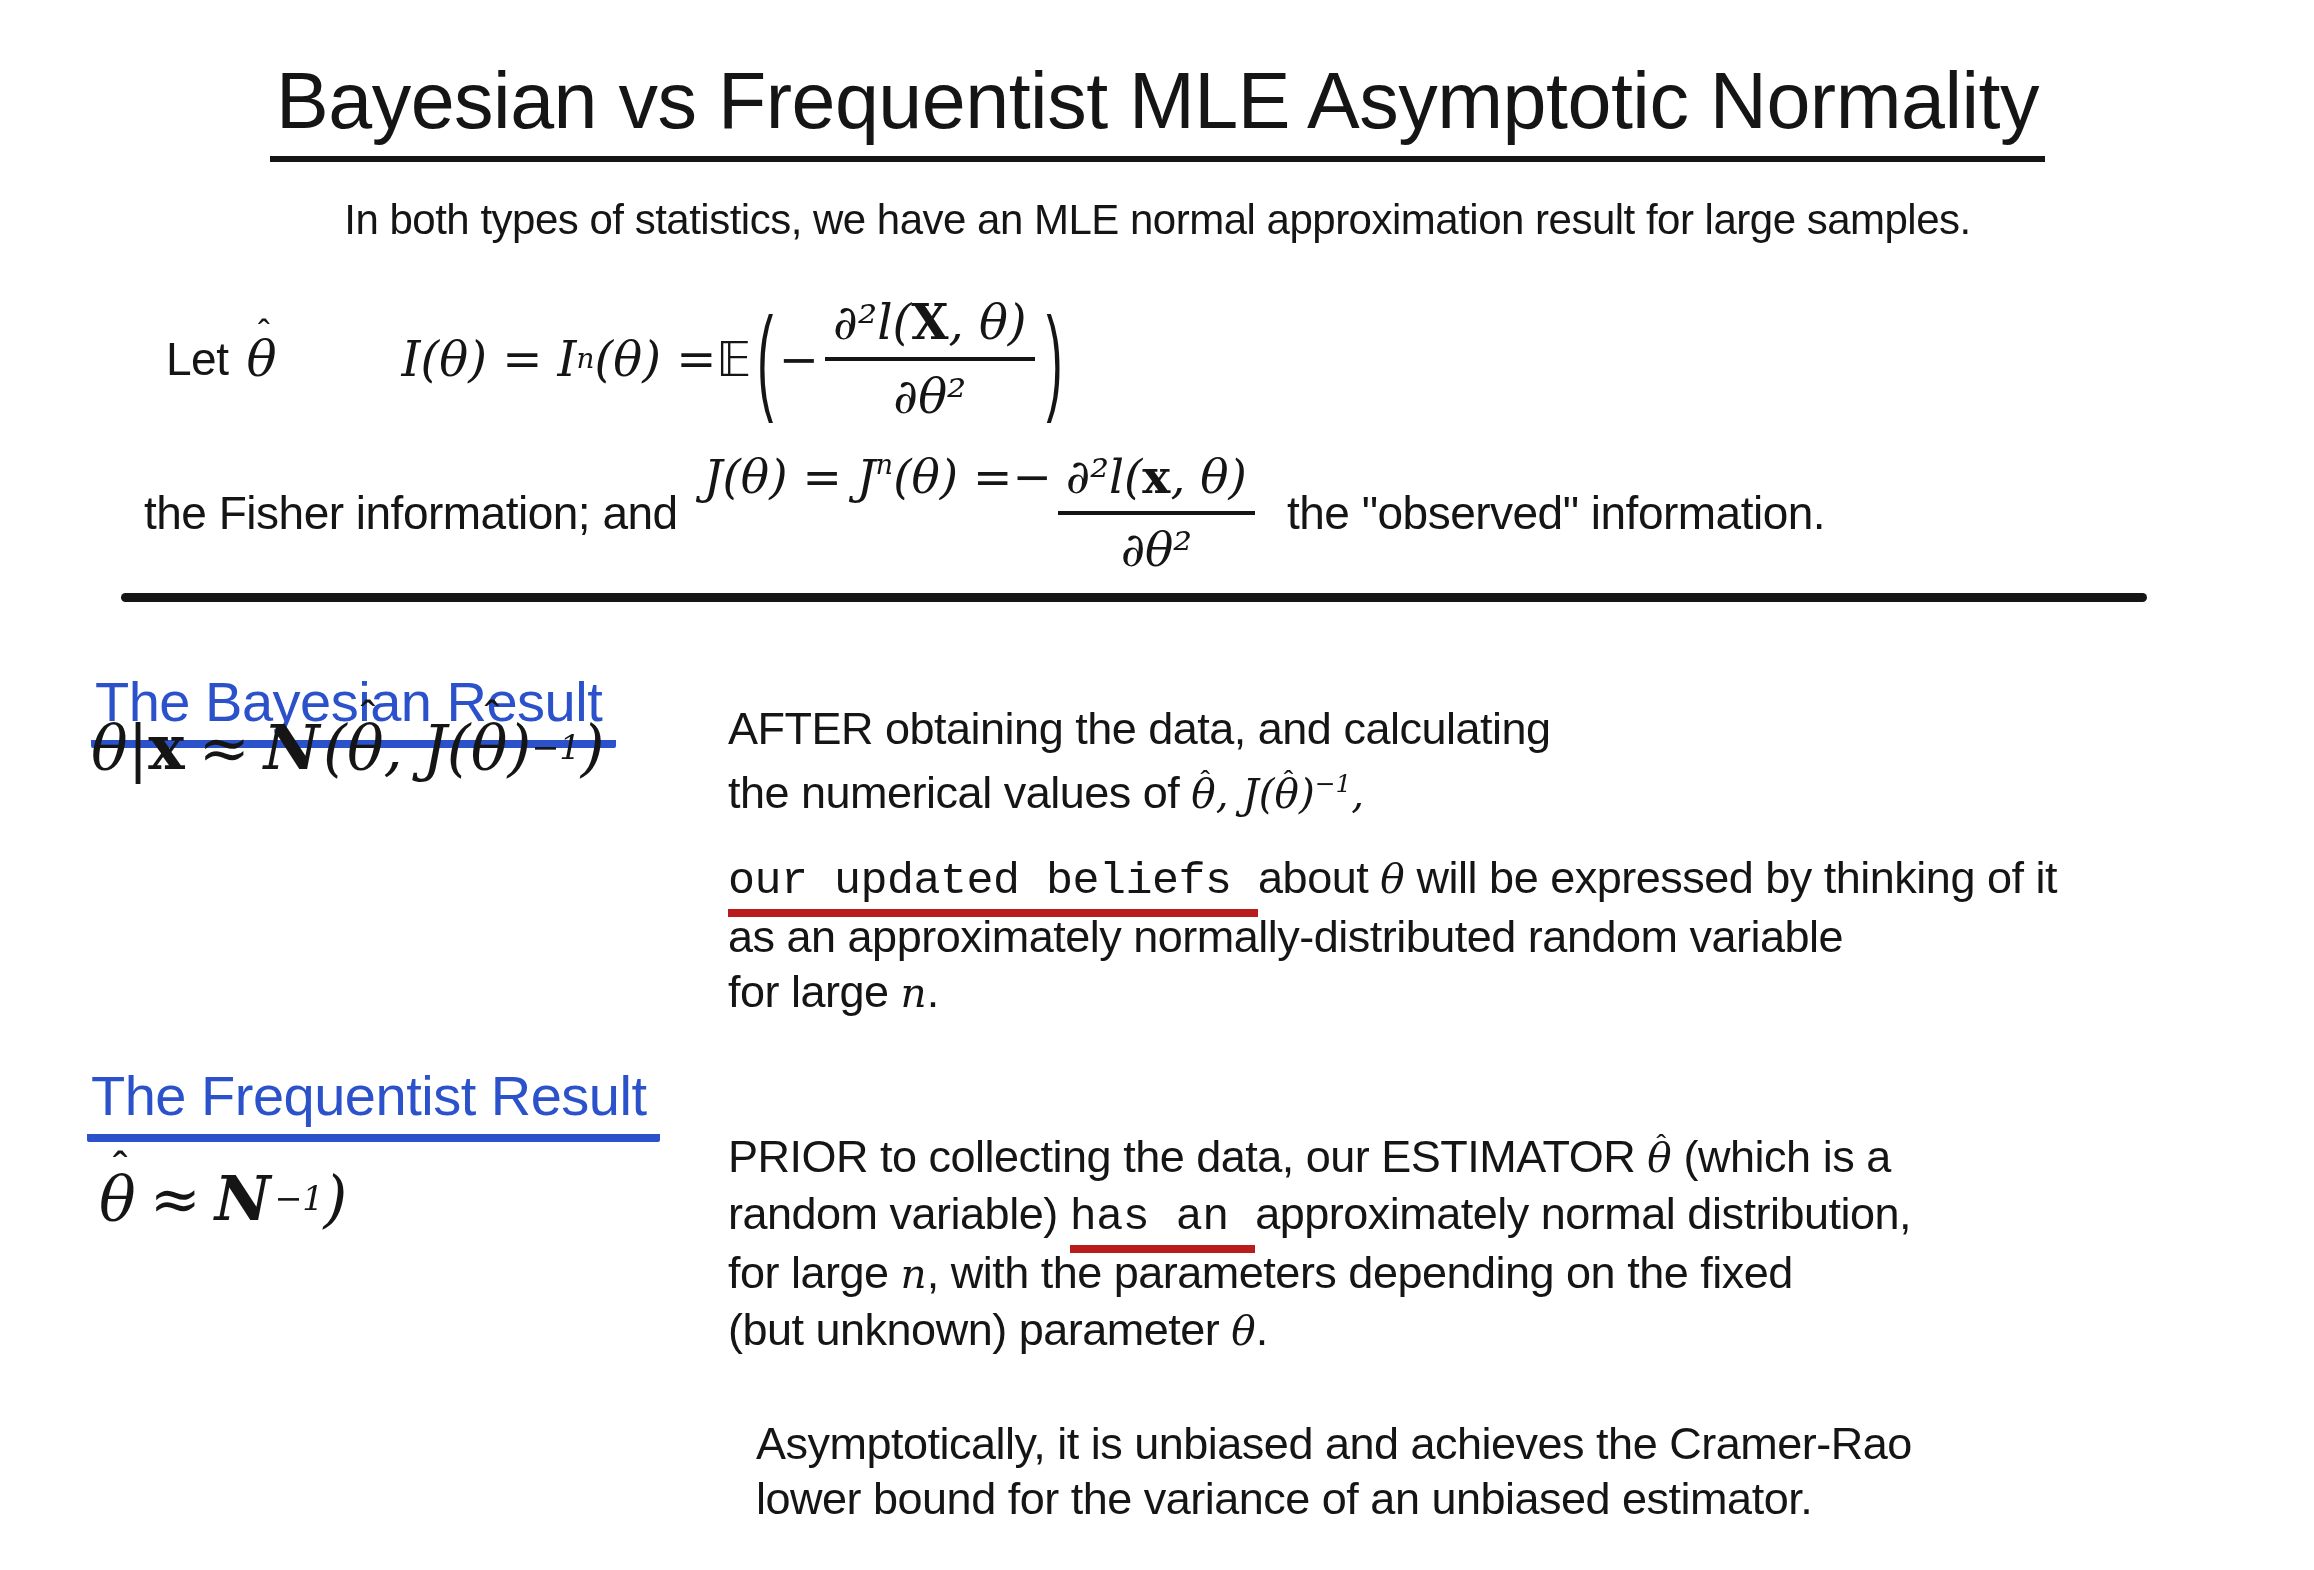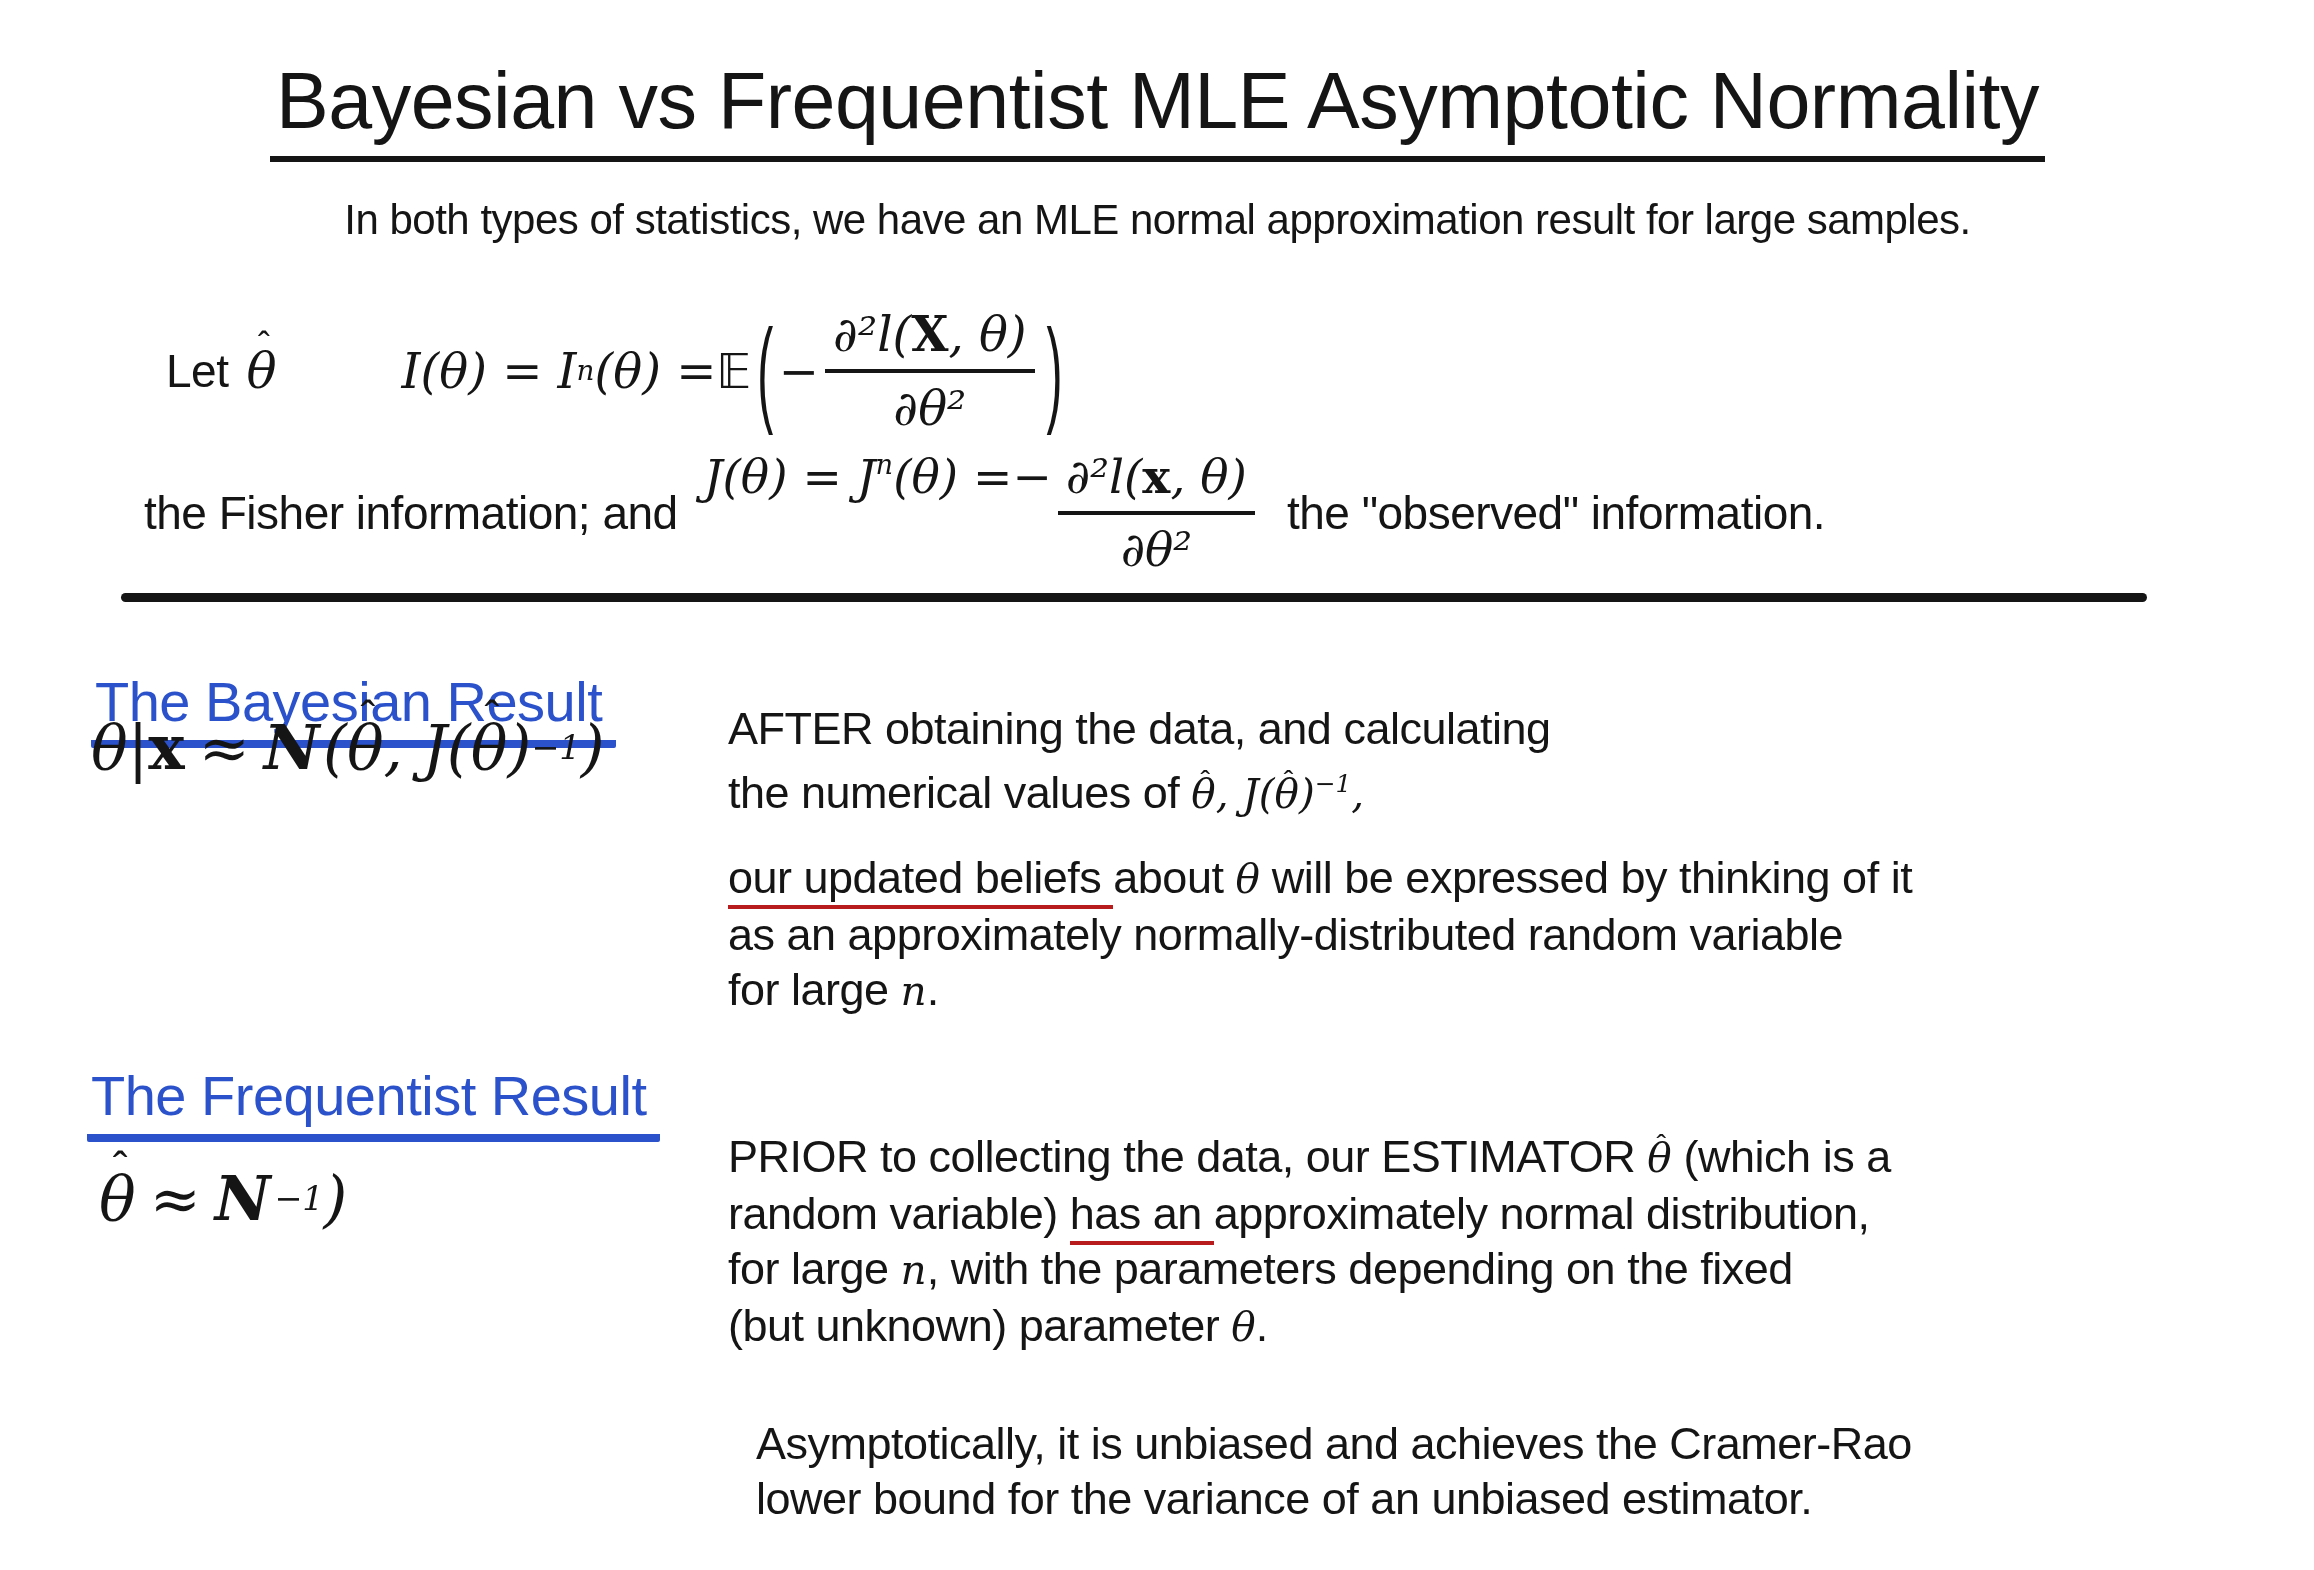--- a/index.html
+++ b/index.html
@@ -28,21 +28,21 @@
     content:"ˆ"; position:absolute; left:58%; top:-0.46em; transform:translateX(-50%);
     font-size:0.72em; font-style:normal; font-family:"Liberation Sans", sans-serif; color:#151515;
   }
   .frac { display:inline-flex; flex-direction:column; align-items:center; vertical-align:middle; margin:0 6px; }
   .frac .num { padding:0 8px 7px 8px; white-space:nowrap; }
   .frac .bar { height:4px; background:#151515; align-self:stretch; }
   .frac .den { padding:7px 8px 0 8px; white-space:nowrap; }
   .bigp { display:inline-block; font-style:normal; font-weight:300; transform:scaleY(2.45); transform-origin:center; margin:0 6px; }
 
   
-  .let-row { left:166px; top:284px; height:173px; display:flex; align-items:center; font-size:46px; white-space:nowrap; }
+  .let-row { left:166px; top:272px; height:173px; display:flex; align-items:center; font-size:46px; white-space:nowrap; }
   .let-row .theta { font-size:50px; margin:0 18px; }
   .fisher-formula { display:inline-flex; align-items:center; font-size:48px; margin-left:107px; white-space:nowrap; }
 
   .obs-row { left:144px; top:438px; height:149px; display:flex; align-items:center; font-size:46px; white-space:nowrap; }
   .obs-formula { display:inline-flex; align-items:flex-start; font-size:47px; margin:0 26px; }
 
   .divider { left:121px; top:593px; width:2026px; height:9px; background:#151515; border-radius:5px; }
 
   
   .heading { font-size:56px; color:#2B52CB; white-space:nowrap; }
@@ -57,21 +57,21 @@
   .display-formula .ap { margin:0 14px; }
 
   
   .body-block { font-size:45px; line-height:55px; white-space:nowrap; }
   .bayes-desc { left:728px; top:701px; }
   .freq-desc  { left:728px; top:1129px; }
   .freq-note  { left:728px; top:1416px;margin-left:28px; }
   .gap-top { margin-top:28px; }
   .im { font-size:0.9em; }
   .gapl { margin-left:14px; }
-  .red-underline { border-bottom:4px solid #b91c1c; padding-bottom:2px; }
+  .red-underline { border-bottom:8px solid #b91c1c; padding-bottom:2px;font-family:Liberation Mono, monospace; }
 </style>
 </head>
 <body>
 
 <div class="abs title">
   <span class="title-inner">Bayesian vs Frequentist MLE Asymptotic Normality</span>
 </div>
 
 <div class="abs subtitle">In both types of statistics, we have an MLE normal approximation result for large samples.</div>
 

